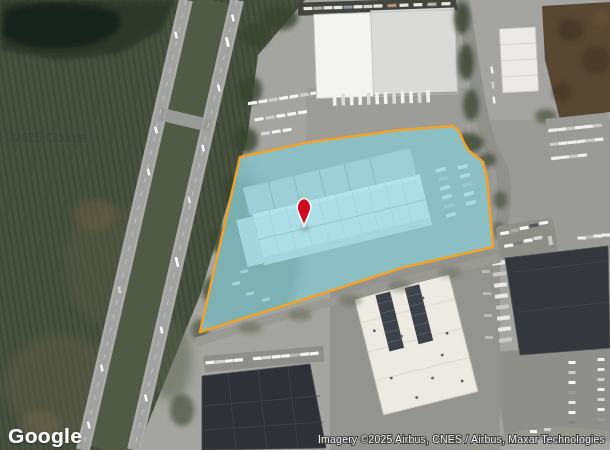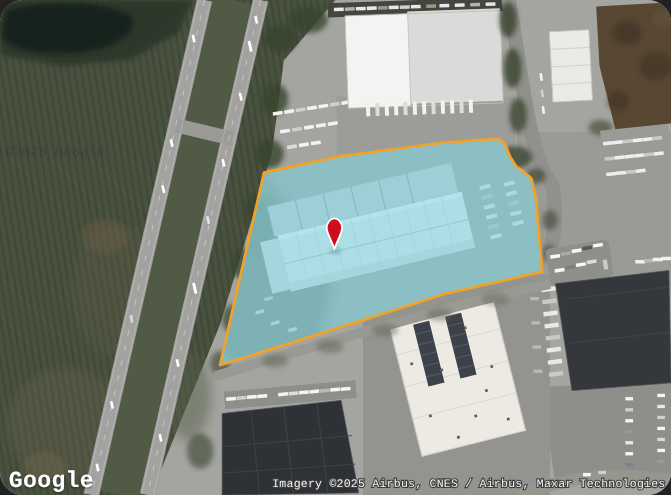--- a/index.html
+++ b/index.html
@@ -1,19 +1,19 @@
 <!DOCTYPE html>
 <html><head>
 <meta charset="utf-8">
 <title>Parcel Satellite Map</title>
 <style>
   html,body{margin:0;padding:0;background:#222;}
   .stage{
     position:relative;width:610px;height:450px;overflow:hidden;
-    font-family:Liberation Mono, monospace;cursor:grab;background:#8e9288;border-radius:21px;
+    font-family:Liberation Sans, sans-serif;cursor:grab;background:#8e9288;
   }
   .stage svg{position:absolute;left:0;top:0;display:block;}
   .parcel-overlay{fill:#5ecfdf;fill-opacity:.45;stroke:#f0a32b;stroke-width:2.5;stroke-linejoin:round;}
   .parcel-base{fill:#b2b2ae;}
   .pin-body{fill:#ce0e20;stroke:#ffffff;stroke-width:1.6;}
   .logo-text{fill:#ffffff;font-weight:bold;font-size:21px;letter-spacing:.3px;}
   .attr-text{fill:#f3f3f3;font-size:10.5px;letter-spacing:.2px;paint-order:stroke;stroke:#3d3d3d;stroke-width:2px;}
   .wm-text{fill:#1e2a33;opacity:.26;font-size:12.5px;}
 </style>
 </head>

